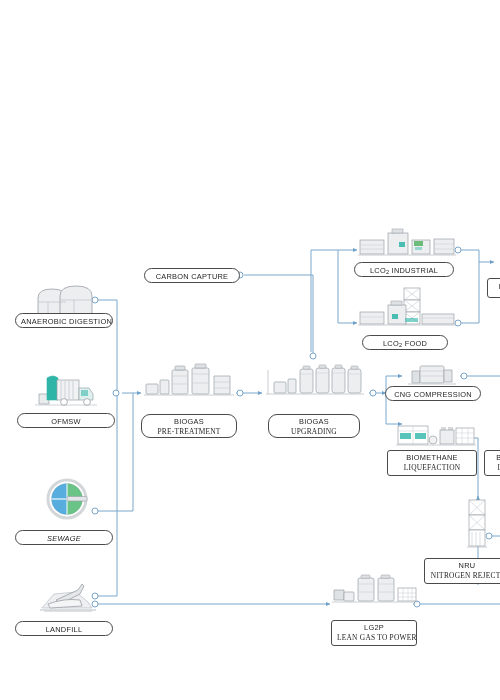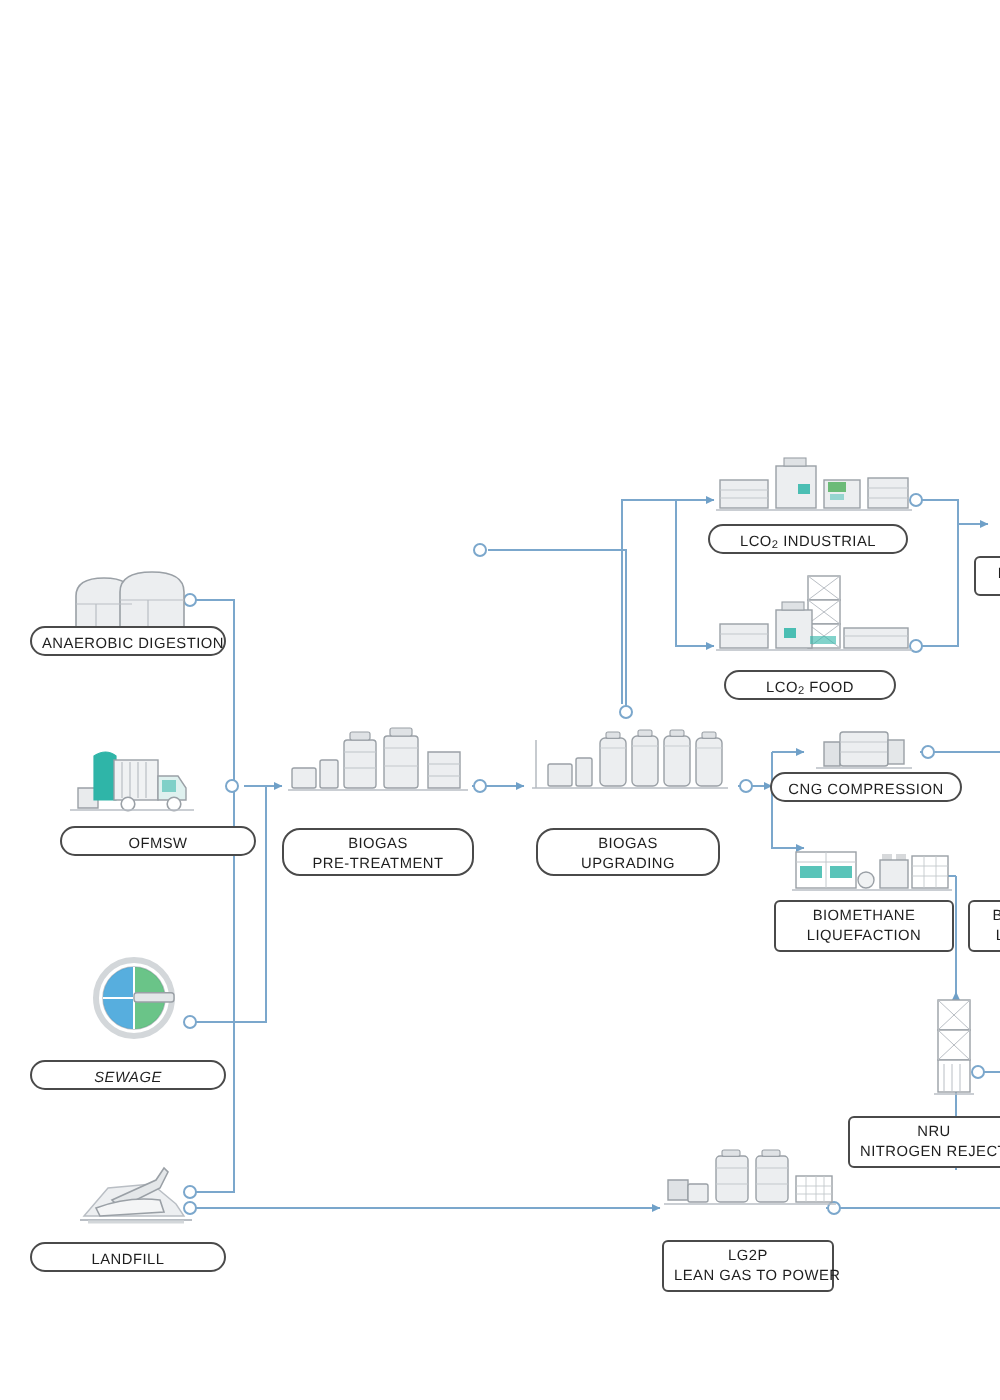--- a/index.html
+++ b/index.html
@@ -18,21 +18,21 @@
     color:#1e1e1e;
     font-size:7.4px;
     letter-spacing:.25px;
     text-align:center;
     line-height:1.32;
     padding:2.5px 5px;
     box-sizing:border-box;
     white-space:nowrap;
   }
   .pill.two{line-height:1.35;padding-top:2px;padding-bottom:20px;}
-  .pill .l2{display:block;}
+  .pill .l2{display:block;font-family:Liberation Serif, serif;}
   .pill.sq{border-radius:3px;}
   .clip{overflow:hidden;}
   sub{font-size:5.6px;vertical-align:baseline;position:relative;top:1.6px;}
 
   .icon{position:absolute;}
   .icon svg{display:block;overflow:visible;}
 </style>
 </head>
 <body>
 
@@ -357,32 +357,35 @@
           <path d="M80,14 L80,27"></path>
       </g>
       <path d="M0,28 L86,28" stroke="#b9bec4" stroke-width=".8"></path>
     </svg>
   </div>
 
   <div class="pill" style="left:15px;top:313px;width:98px;height:15px;">
     <span>ANAEROBIC DIGESTION</span>
   </div>
 
-  <div class="pill" style="left:30px;top:413px;width:98px;height:15px;">
+  <div class="pill" style="left:17px;top:413px;width:98px;height:15px;">
     <span>OFMSW</span>
   </div>
 
   <div class="pill" style="left:15px;top:530px;width:98px;height:15px;font-style:italic;">
     <span>SEWAGE</span>
   </div>
 
   <div class="pill" style="left:15px;top:621px;width:98px;height:15px;">
     <span>LANDFILL</span>
   </div>
 
+  <div class="pill" style="left:144px;top:268px;width:96px;height:15px;">
+    <span>CARBON CAPTURE</span>
+  </div>
 
   <div class="pill two" style="left:141px;top:414px;width:96px;height:24px;">
     <span>BIOGAS</span>
     <span class="l2">PRE-TREATMENT</span>
   </div>
 
   <div class="pill two" style="left:268px;top:414px;width:92px;height:24px;">
     <span>BIOGAS</span>
     <span class="l2">UPGRADING</span>
   </div>

